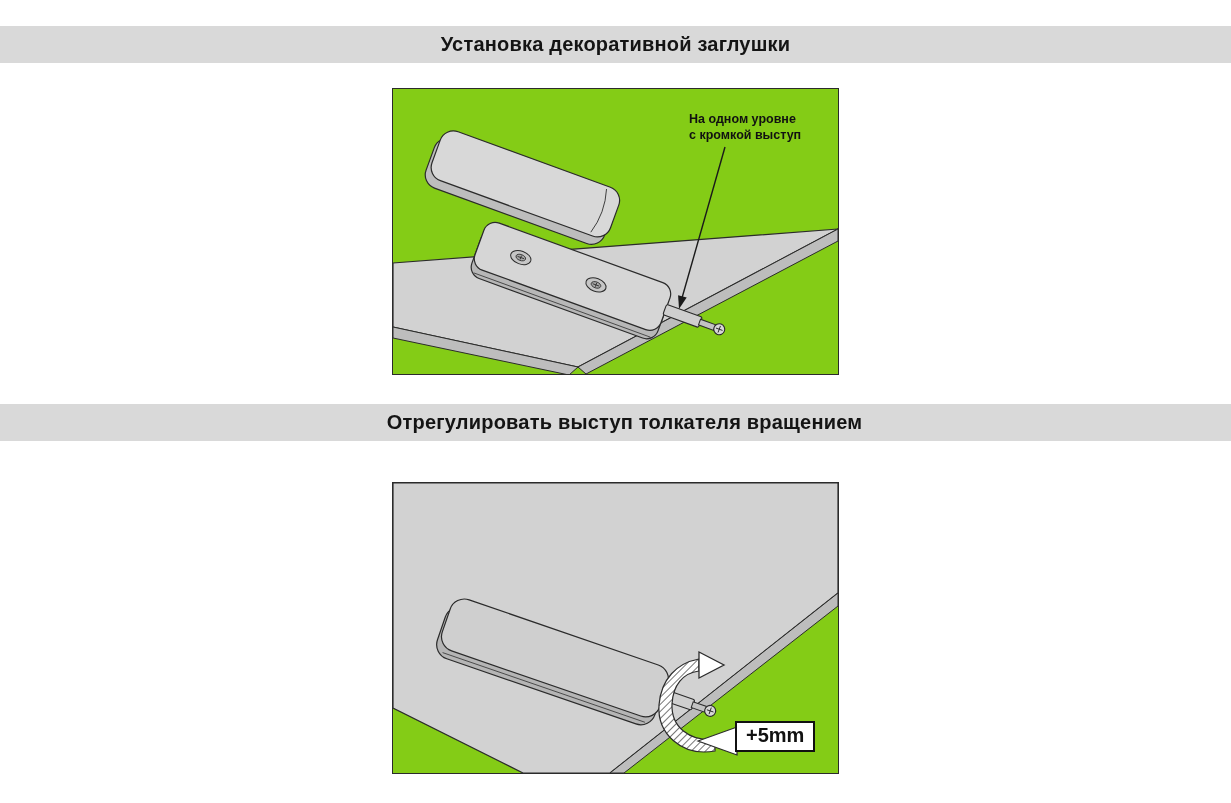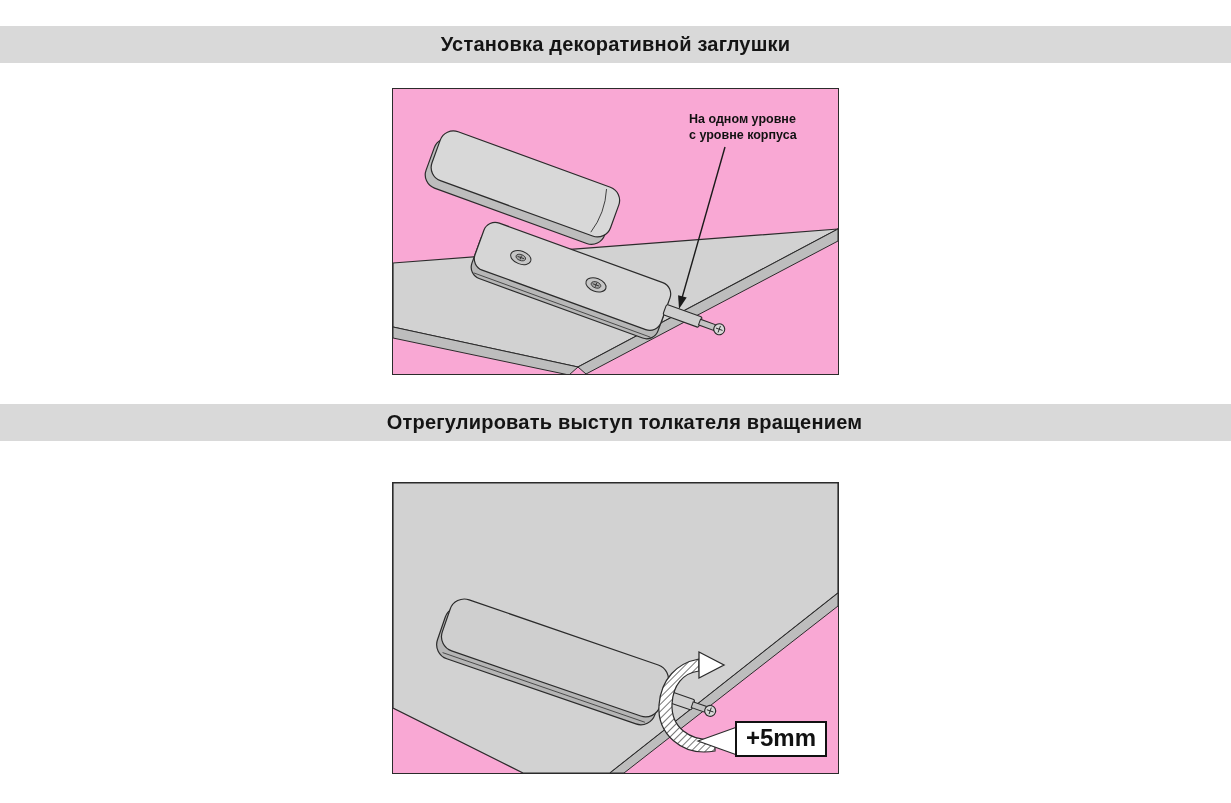--- a/index.html
+++ b/index.html
@@ -11,35 +11,35 @@
   .section-bar {
     width:100%; height:37px; background:#d9d9d9;
     display:flex; align-items:center; justify-content:center;
   }
   .bar-title {
     font-size:20px; font-weight:700; color:#141414; letter-spacing:0.2px;
   }
   #bar1 { margin-top:26px; }
   #bar2 { margin-top:29px;padding-left:9px; }
   .figure-box {
-    width:445px; border:1.5px solid #2b2b2b; background:#f9a8d4;
+    width:445px; border:1.5px solid #2b2b2b; background:#84cc16;
     position:relative; margin:0 auto;
   }
   #fig1 { height:285px; margin-top:25px; }
   #fig2 { height:290px; margin-top:41px; }
   svg.fig { position:absolute; left:0; top:0; width:100%; height:100%; display:block; }
   .annotation {
     position:absolute; left:296px; top:22px;
     font-size:12.5px; font-weight:600; color:#111; line-height:1.3;
     white-space:nowrap;
   }
   .dim-label {
     position:absolute; left:342px; top:238px;
     background:#ffffff; border:2px solid #111;
-    padding:1px 9px 3px; font-size:24px; font-weight:700; color:#111;
+    padding:1px 9px 3px; font-size:20px; font-weight:700; color:#111;
   }
 </style>
 </head>
 <body>
 
 <div class="section-bar" id="bar1">
   <span class="bar-title">Установка декоративной заглушки</span>
 </div>
 
 <div class="figure-box" id="fig1">
@@ -81,21 +81,21 @@
     </g>
 
     <g>
       <line x1="332" y1="58" x2="289" y2="209" stroke="#1a1a1a" stroke-width="1.4"></line>
       <polygon points="286,220 293.7,208.6 285.1,206.2" fill="#1a1a1a"></polygon>
     </g>
   </svg>
 
   <div class="annotation">
     <div>На одном уровне</div>
-    <div>с уровне корпуса</div>
+    <div>с кромкой выступ</div>
   </div>
 </div>
 
 <div class="section-bar" id="bar2">
   <span class="bar-title">Отрегулировать выступ толкателя вращением</span>
 </div>
 
 <div class="figure-box" id="fig2">
   <svg class="fig" viewBox="0 0 445 290">
     <defs>

